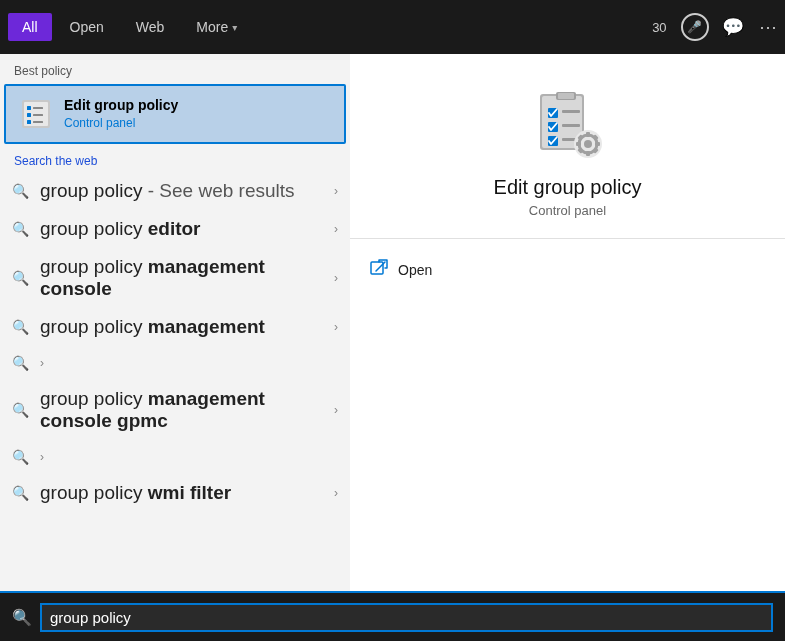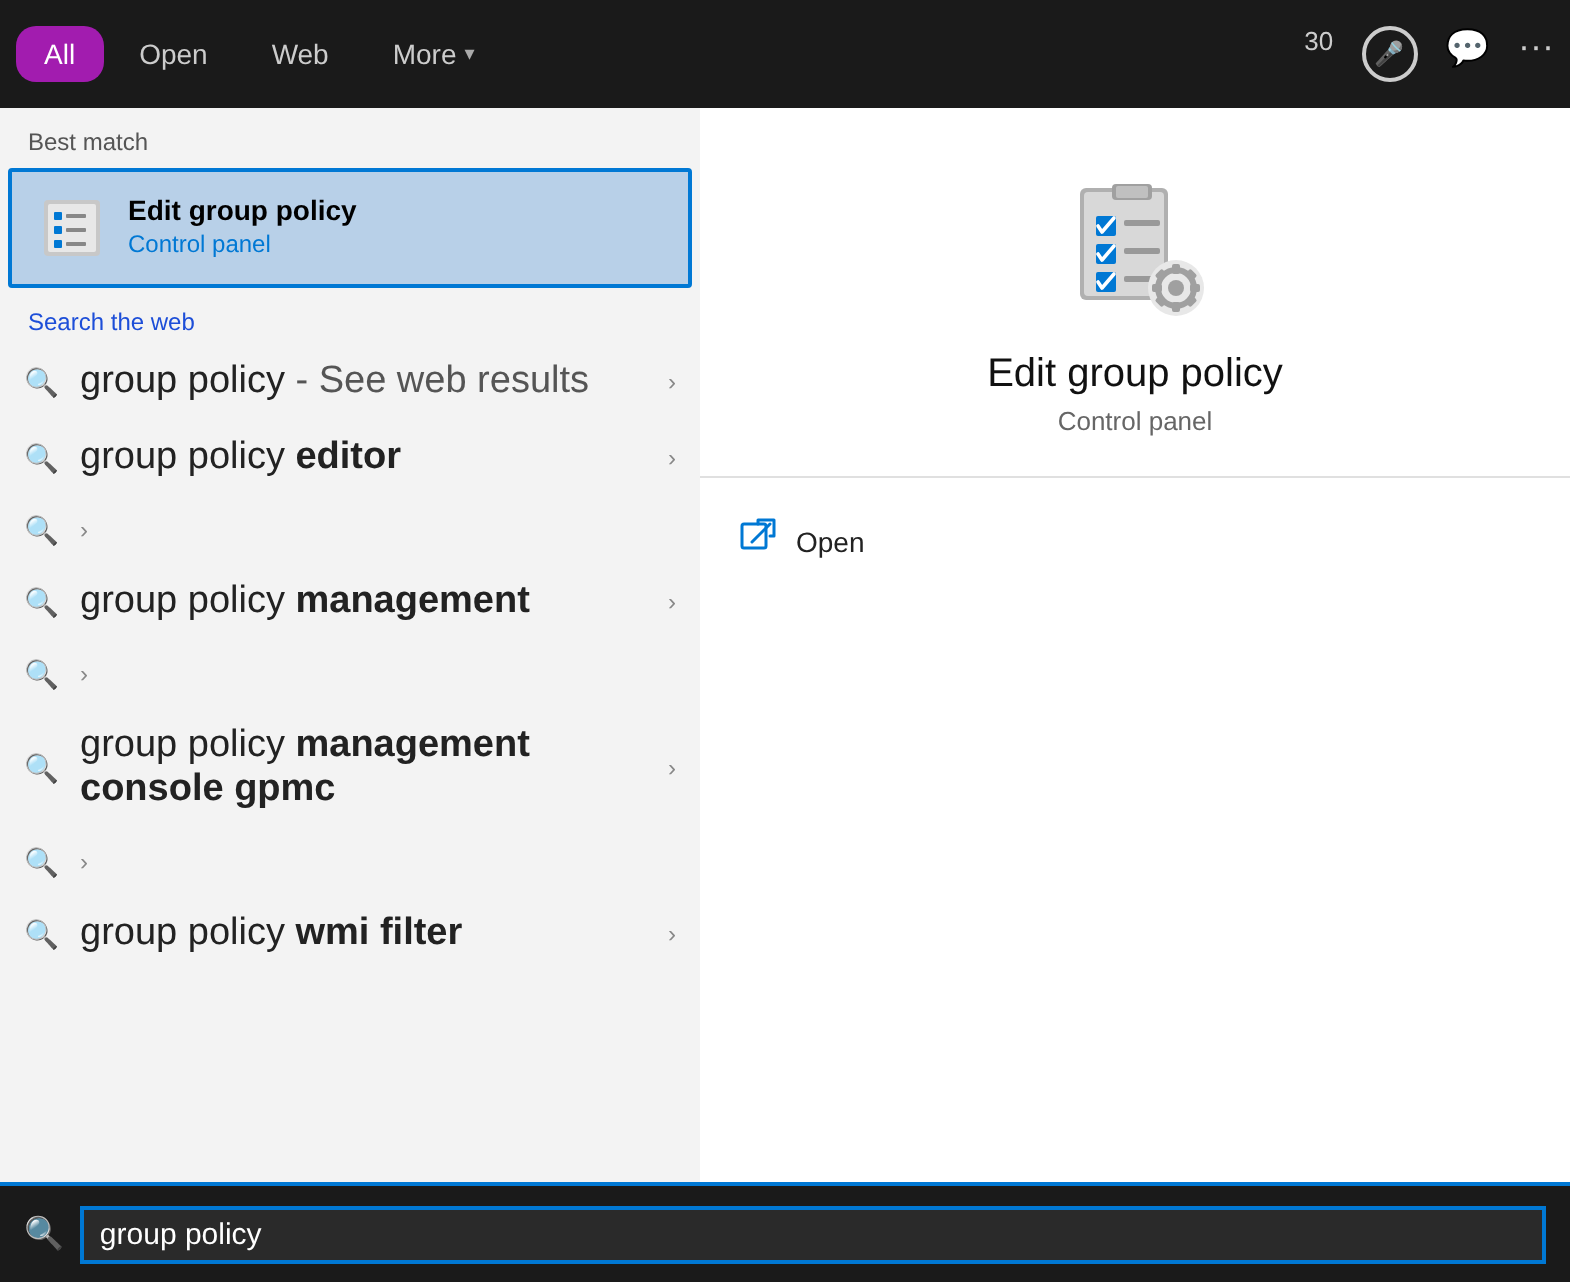--- a/index.html
+++ b/index.html
@@ -26,31 +26,30 @@
       font-size: 14px;
       padding: 6px 14px;
       cursor: pointer;
       border-radius: 2px;
       display: flex;
       align-items: center;
       gap: 4px;
     }
     .tab-item.active {
       color: #fff;
-      background: #a21caf;
-      border-radius: 10px;
+      background: #6d28d9;
     }
     .tab-chevron {
       font-size: 10px;
       color: #aaa;
     }
     .top-bar-right {
       margin-left: auto;
       display: flex;
-      align-items: flex-start;
+      align-items: center;
       gap: 14px;
       color: #ccc;
       font-size: 13px;
     }
     .top-bar-right span {
       cursor: pointer;
     }
     .circle-icon {
       width: 28px;
       height: 28px;
@@ -278,21 +277,21 @@
     <span class="circle-icon">🎤</span>
     <span style="color:#ccc;font-size:18px;">💬</span>
     <span style="color:#ccc;font-size:18px;">···</span>
   </div>
 </div>
 
 <div class="main-container">
 
   <div class="left-panel">
 
-    <div class="section-label">Best match</div>
+    <div class="section-label">Best policy</div>
 
     <div class="best-match-item">
       <div class="best-match-icon">
         
         <svg width="36" height="36" viewBox="0 0 36 36" xmlns="http://www.w3.org/2000/svg">
 
           <rect x="4" y="4" width="28" height="28" rx="2" fill="#c8c8c8"></rect>
           <rect x="6" y="6" width="24" height="24" rx="1" fill="#e8e8e8"></rect>
 
           <rect x="9" y="10" width="4" height="4" fill="#0078d4" rx="0.5"></rect>
@@ -322,20 +321,23 @@
     <div class="result-item">
       <div class="result-icon">🔍</div>
       <div class="result-text">
         group policy <span class="bold">editor</span>
       </div>
       <div class="result-arrow">›</div>
     </div>
 
     <div class="result-item">
       <div class="result-icon">🔍</div>
+      <div class="result-text">
+        group policy <span class="bold">management console</span>
+      </div>
       <div class="result-arrow">›</div>
     </div>
 
     <div class="result-item">
       <div class="result-icon">🔍</div>
       <div class="result-text">
         group policy <span class="bold">management</span>
       </div>
       <div class="result-arrow">›</div>
     </div>

